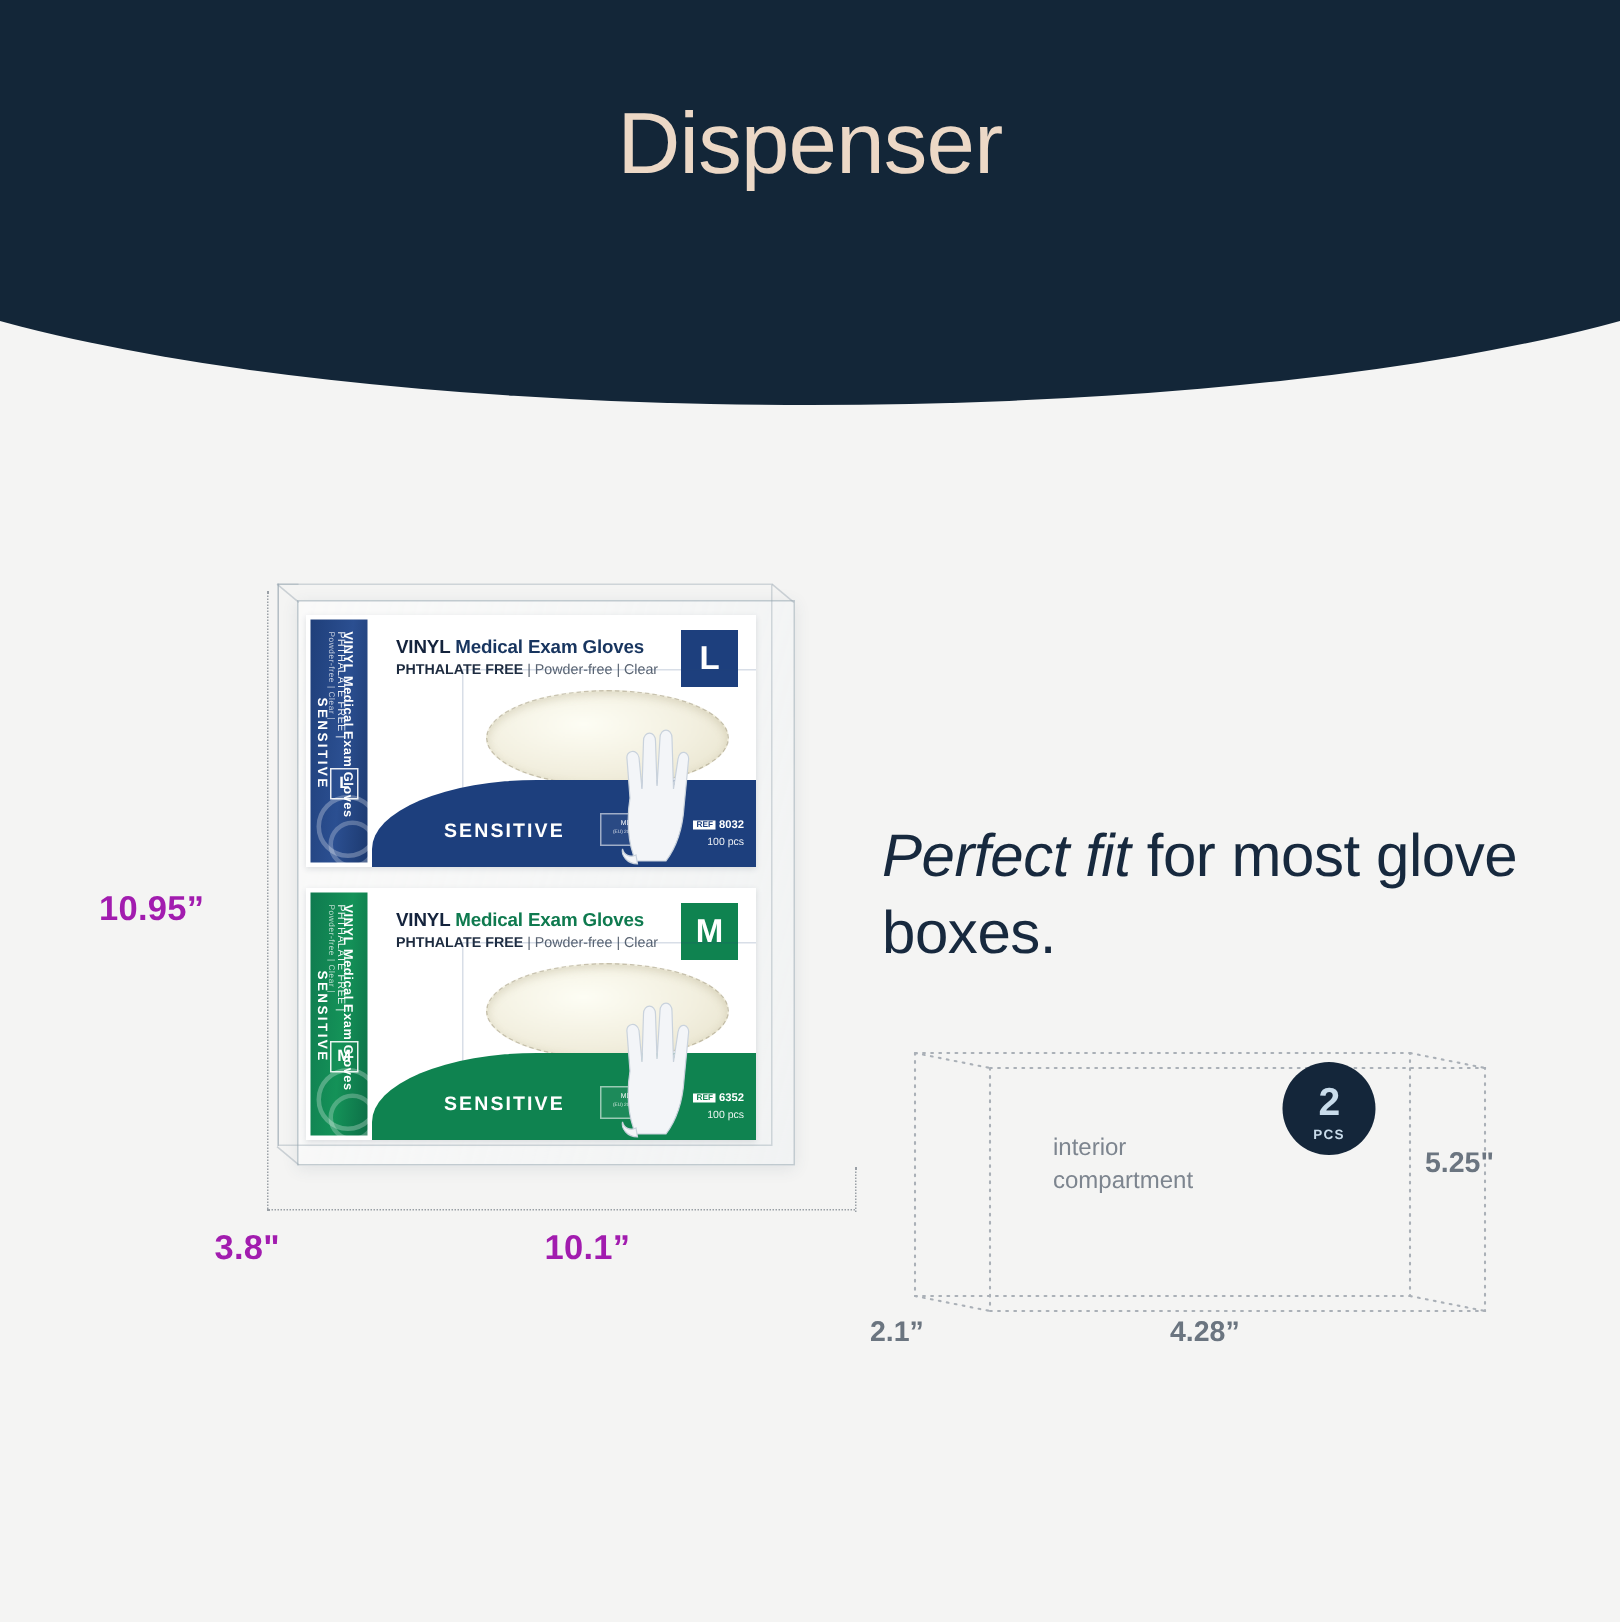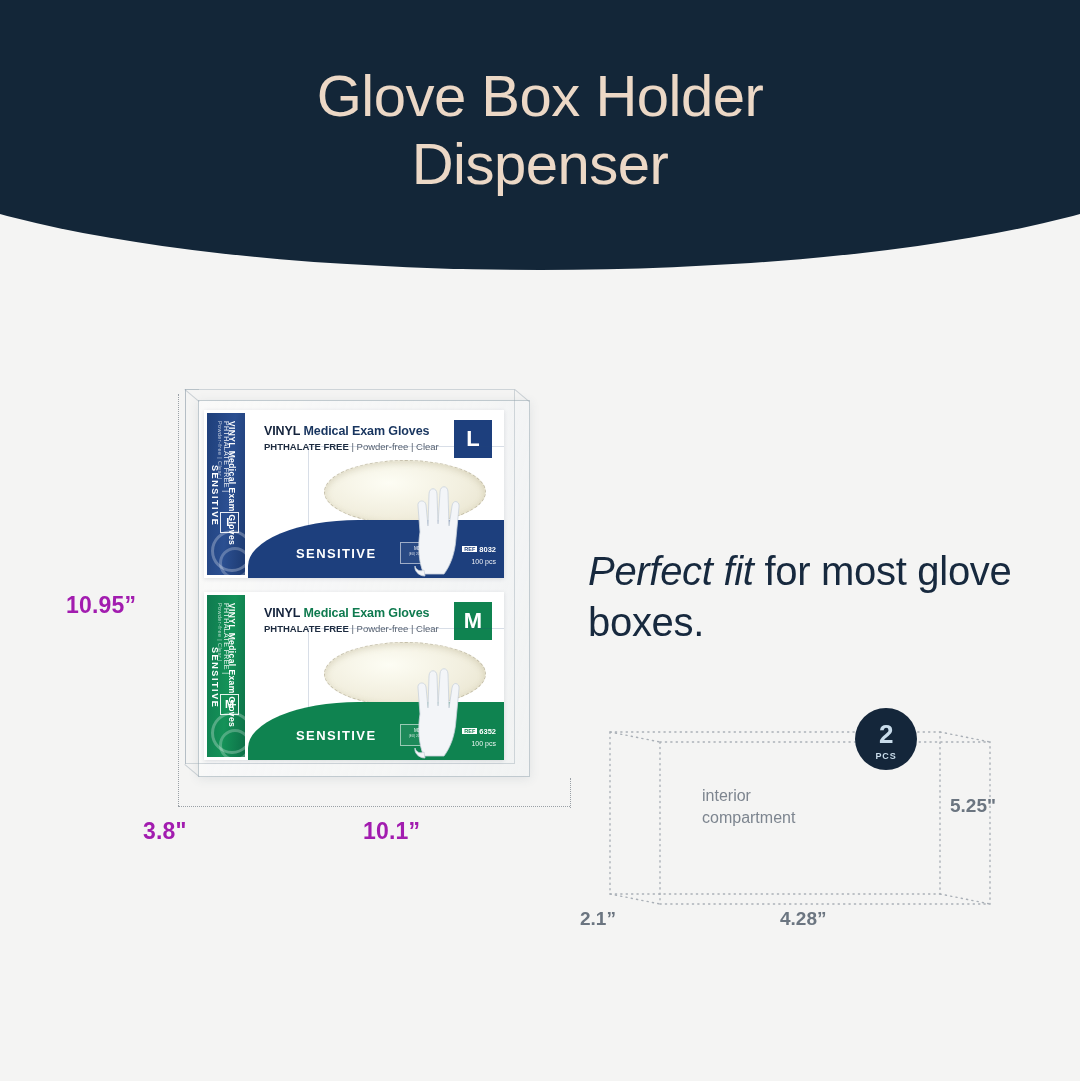--- a/index.html
+++ b/index.html
@@ -170,21 +170,21 @@
 
   
   .tagline{
     position:absolute;left:588px;top:546px;width:470px;
     font-size:40px;line-height:1.28;color:#17293e;font-weight:400;
     letter-spacing:-.3px;
   }
   .tagline em{font-style:italic;font-weight:400;}
 
   
-  .wire{position:absolute;left:580px;top:680px;width:470px;height:280px;}
+  .wire{position:absolute;left:580px;top:650px;width:470px;height:280px;}
   .wire svg{display:block;}
   .wire-label{
     position:absolute;color:#7d858f;font-size:16px;line-height:1.35;
     font-weight:400;white-space:nowrap;
   }
   .wire-dim{
     position:absolute;color:#6b7580;font-size:19px;font-weight:700;white-space:nowrap;
   }
   .badge{
     position:absolute;left:855px;top:708px;width:62px;height:62px;border-radius:50%;
@@ -194,21 +194,20 @@
   .badge .u{display:block;font-size:9px;font-weight:700;letter-spacing:.8px;margin-top:4px;}
 </style>
 </head>
 <body>
 
 <div id="stage">
 
   <div class="header-wrap">
     <div class="header-shape"></div>
     <div class="header-title">
-      <span>Glove Box Holder</span>
       <span class="l2">Dispenser</span>
     </div>
   </div>
 
   <div class="product-area">
 
     <div class="dim-line dim-v" style="left:28px;top:14px;height:412px;"></div>
     <div class="dim-line dim-h" style="left:28px;top:426px;width:392px;"></div>
     <div class="dim-line dim-v" style="left:420px;top:398px;height:30px;"></div>
 

